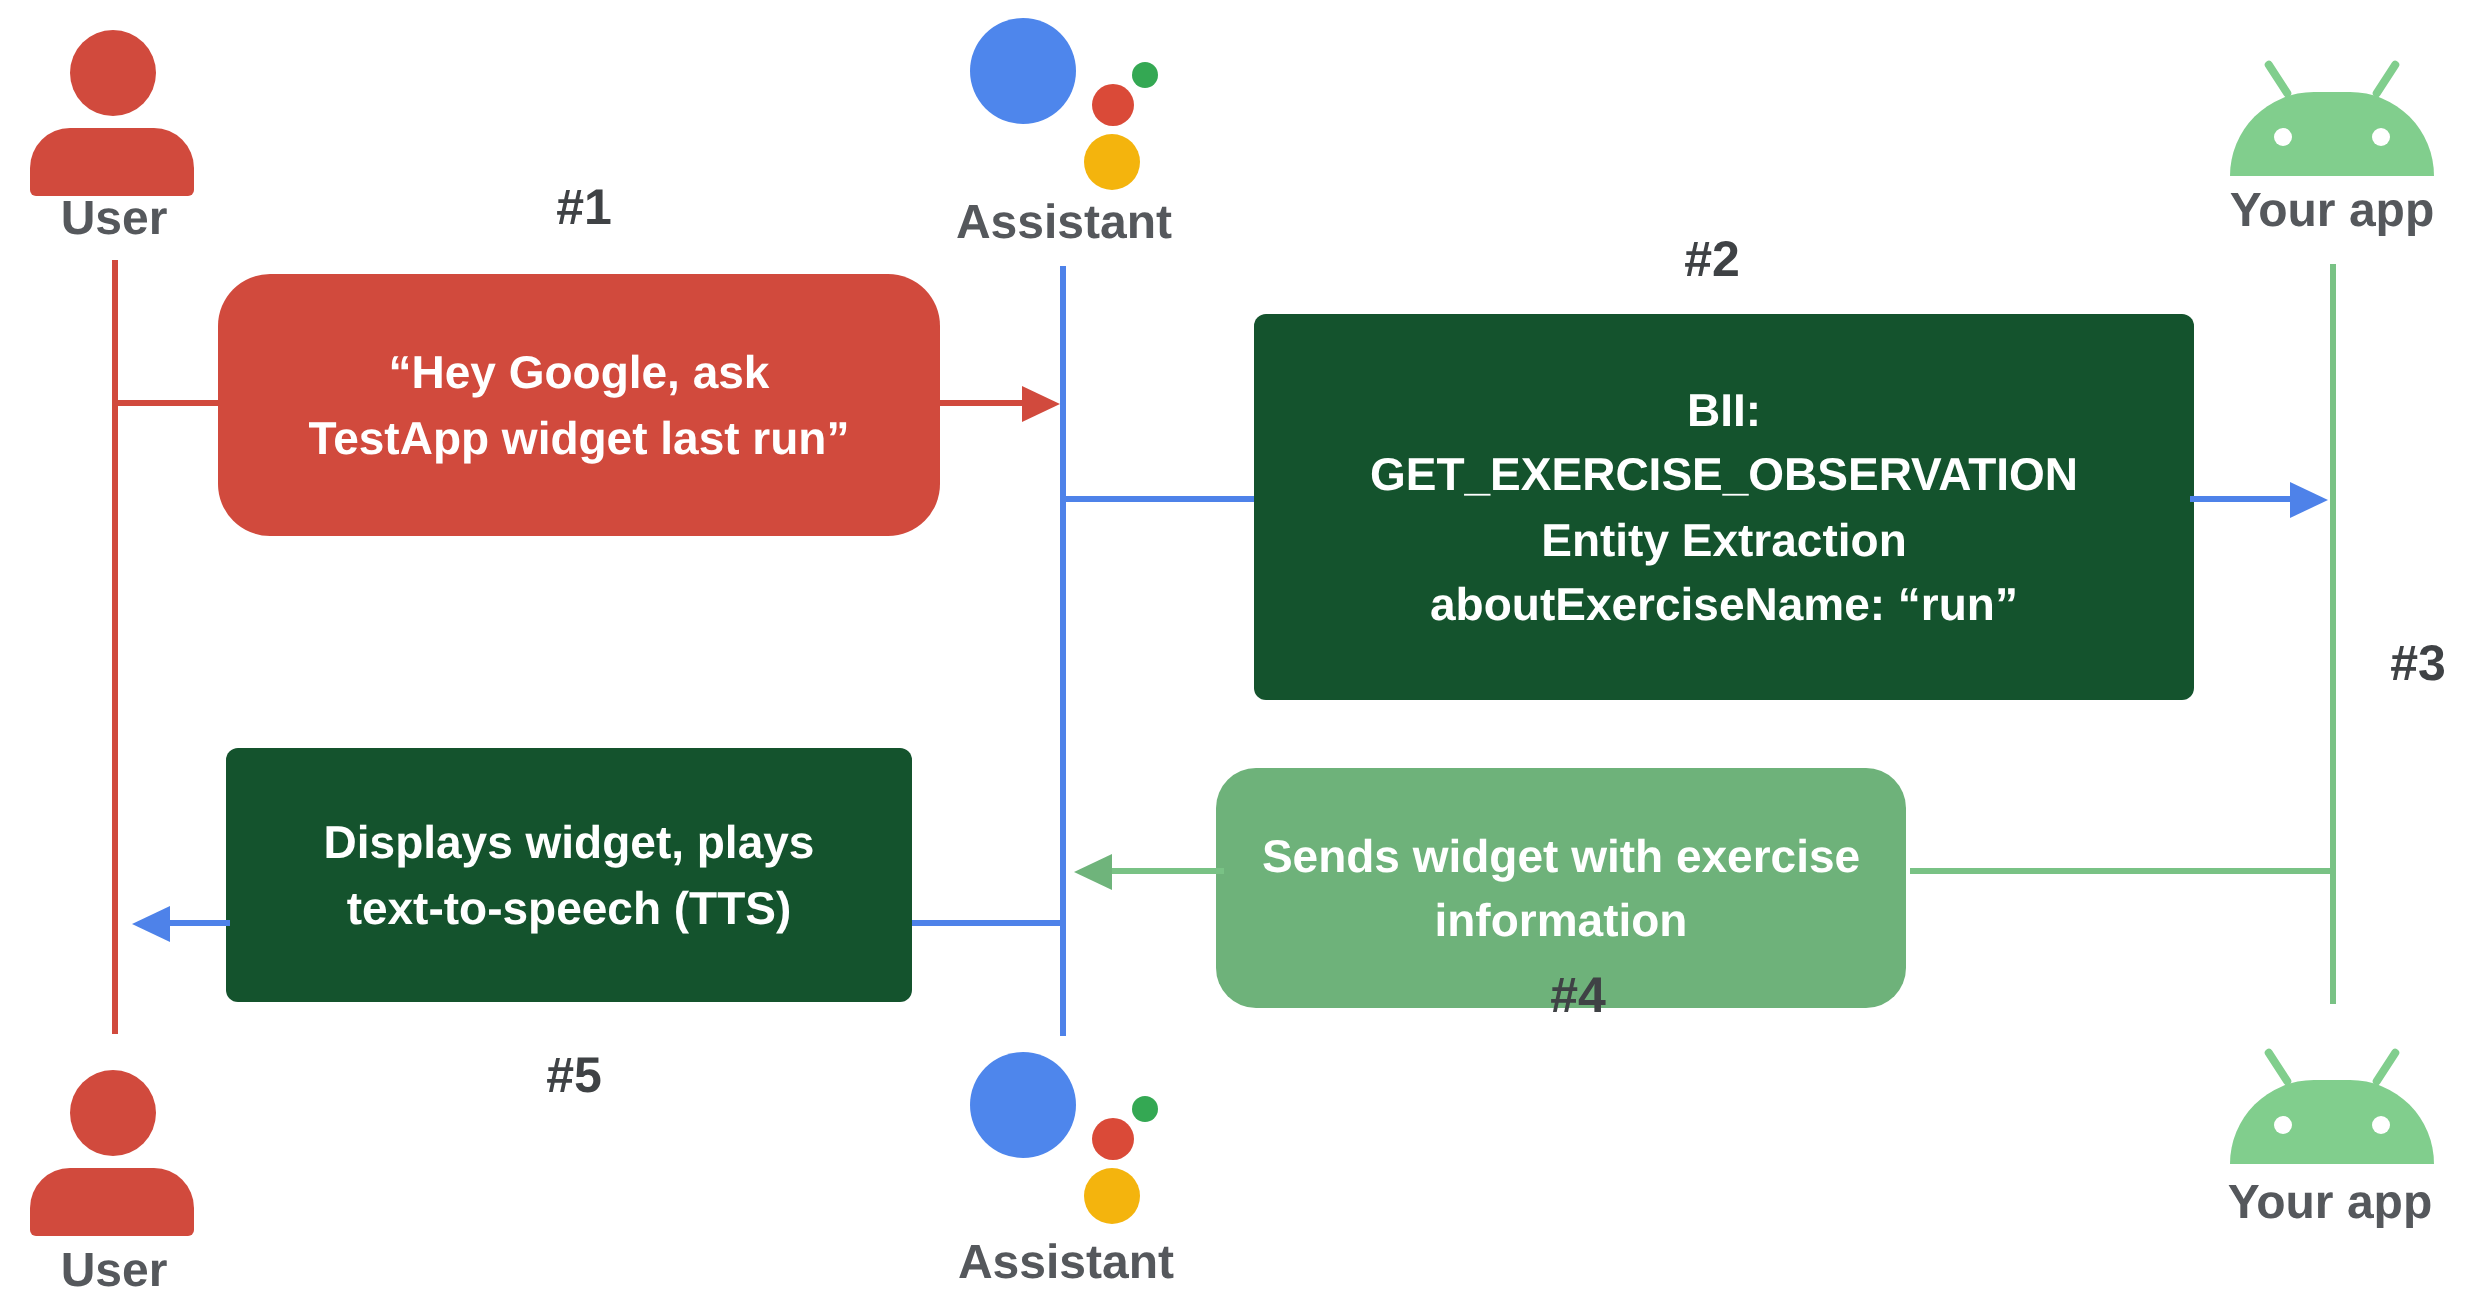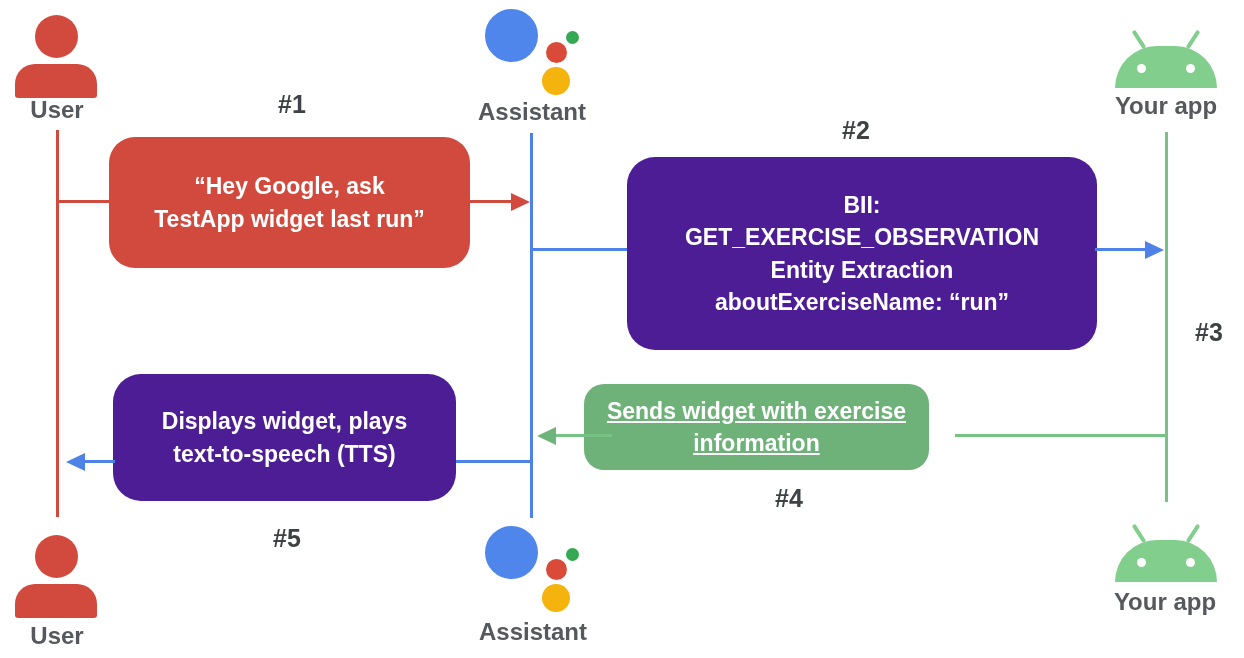--- a/index.html
+++ b/index.html
@@ -18,21 +18,21 @@
   .arrow.right.blue{border-left:19px solid #4E82E9;}
   .arrow.left.blue{border-right:19px solid #4E82E9;}
   .arrow.left.green{border-right:19px solid #6FB47B;}
   
   .msg-box{
     position:absolute;display:flex;align-items:center;justify-content:center;
     color:#ffffff;font-size:23px;font-weight:bold;text-align:center;
     white-space:pre-line;line-height:1.4;
   }
   .msg-red{background:#D14A3D;border-radius:26px;}
-  .msg-blue{background:#4c1d95;border-radius:28px;}
+  .msg-blue{background:#14532d;border-radius:6px;}
   .msg-green{background:#6EB27A;border-radius:20px;}
   
   .actor-label{
     position:absolute;transform:translateX(-50%);color:#55585C;
     font-size:24px;font-weight:bold;white-space:nowrap;
   }
   .step-badge{
     position:absolute;transform:translateX(-50%);color:#3F4245;
     font-size:25px;font-weight:bold;white-space:nowrap;
   }
@@ -101,21 +101,21 @@
   <div class="msg-box msg-blue" style="left:627px;top:157px;width:470px;height:193px;">BII:
 GET_EXERCISE_OBSERVATION
 Entity Extraction
 aboutExerciseName: “run”</div>
   <div class="hline blue-bg" style="left:1095px;top:248px;width:51px;"></div>
   <div class="arrow right blue" style="left:1145px;top:241px;"></div>
 
   <div class="step-badge" style="left:1209px;top:318px;">#3</div>
 
   <div class="hline green-bg" style="left:955px;top:434px;width:211px;"></div>
-  <div class="msg-box msg-green" style="left:584px;top:384px;width:345px;height:86px;text-decoration:underline;">Sends widget with exercise
+  <div class="msg-box msg-green" style="left:608px;top:384px;width:345px;height:120px;">Sends widget with exercise
 information</div>
   <div class="hline green-bg" style="left:555px;top:434px;width:57px;"></div>
   <div class="arrow left green" style="left:537px;top:427px;"></div>
   <div class="step-badge" style="left:789px;top:484px;">#4</div>
 
   <div class="hline blue-bg" style="left:455px;top:460px;width:77px;"></div>
   <div class="msg-box msg-blue" style="left:113px;top:374px;width:343px;height:127px;">Displays widget, plays
 text-to-speech (TTS)</div>
   <div class="hline blue-bg" style="left:84px;top:460px;width:31px;"></div>
   <div class="arrow left blue" style="left:66px;top:453px;"></div>

